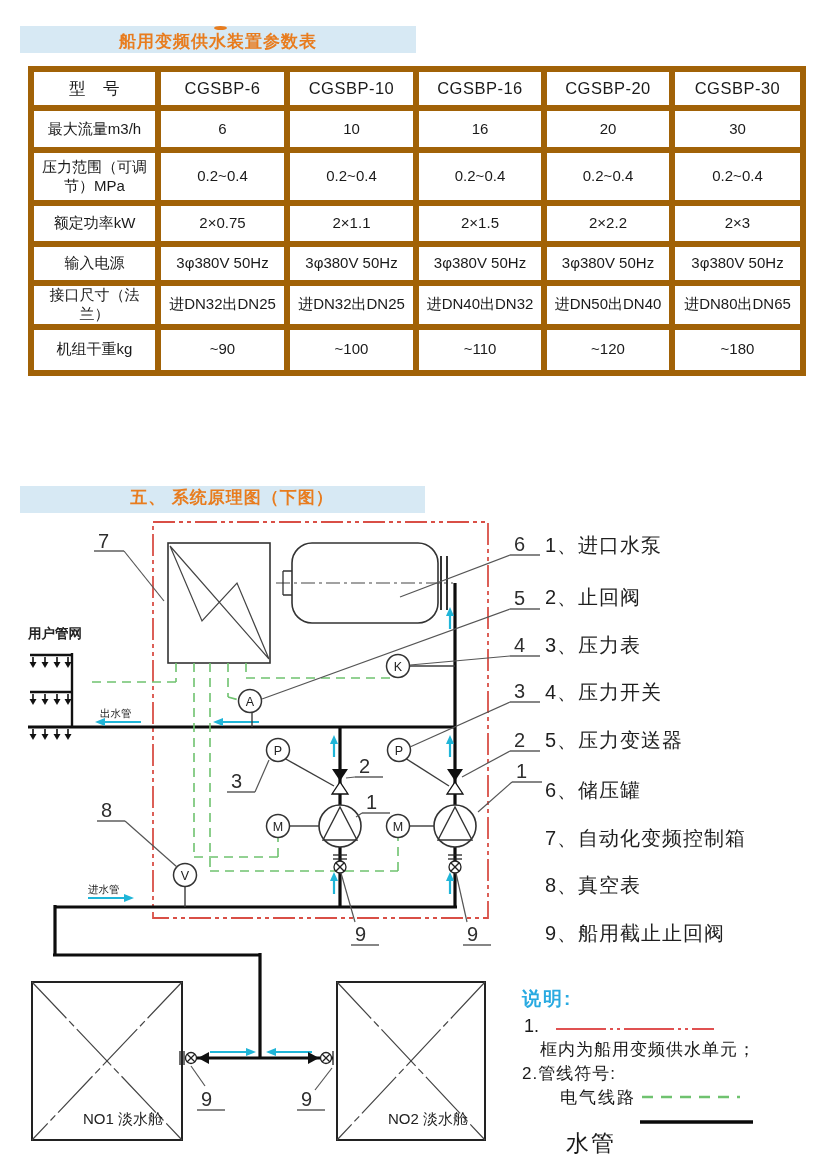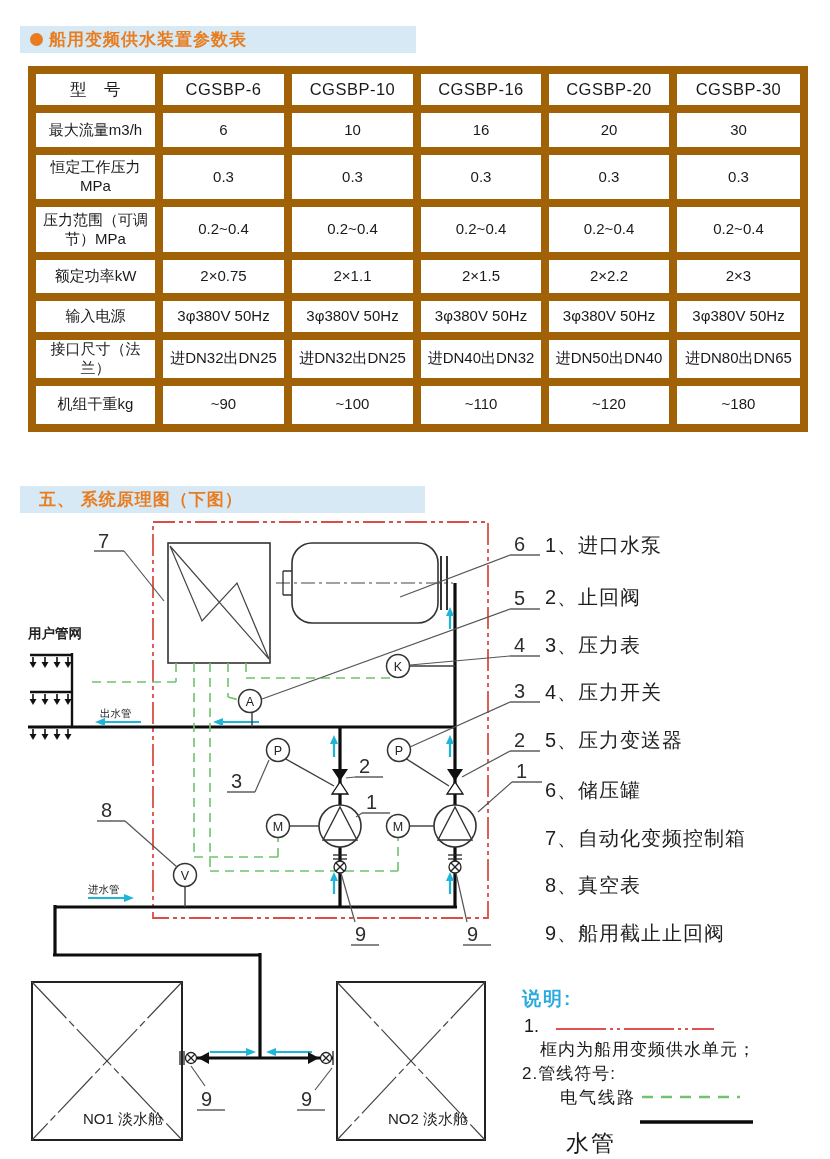--- a/index.html
+++ b/index.html
@@ -1,26 +1,26 @@
 <!DOCTYPE html>
 <html><head>
 <meta charset="utf-8">
 <style>
   html,body{margin:0;padding:0;background:#fff;}
   .page{position:relative;width:830px;height:1159px;background:#ffffff;overflow:hidden;
         font-family:"Liberation Sans","DejaVu Sans",sans-serif;color:#222;}
   .strip{position:absolute;left:20px;width:396px;height:27px;background:#d7e9f4;
-         display:flex;align-items:center;}
+         display:flex;align-items:center;flex-direction:column;}
   .strip .bullet{width:13px;height:13px;border-radius:50%;background:#e87c1e;margin:0 6px 0 10px;}
   .strip .stitle{color:#e87c1e;font-weight:bold;font-size:17px;letter-spacing:1px;}
   .strip2 .stitle{margin-left:10px;}
 
   table.params{position:absolute;left:28px;top:66px;width:772px;border-collapse:collapse;
                table-layout:fixed;}
-  table.params td{border:8px solid #a16207;text-align:center;vertical-align:middle;
+  table.params td{border:6px solid #a16207;text-align:center;vertical-align:middle;
                   font-size:15px;color:#1a1a1a;white-space:pre-line;padding:0 1px;line-height:1.25;}
   table.params tr.head td{font-size:16.5px;letter-spacing:0.5px;}
 
   .legend-item{position:absolute;left:545px;font-size:20px;color:#1f1f1f;letter-spacing:1px;white-space:nowrap;}
   .note{position:absolute;white-space:nowrap;color:#1a1a1a;}
   .note-head{left:522px;top:986px;font-size:19px;font-weight:bold;color:#29aae1;letter-spacing:2px;}
   .note-1{left:524px;top:1016px;font-size:18px;}
   .note-1t{left:540px;top:1038px;font-size:17px;letter-spacing:1px;}
   .note-2{left:522px;top:1062px;font-size:17px;letter-spacing:1px;}
   .note-el{left:540px;top:1086px;font-size:17px;letter-spacing:2px;margin-left:20px;}
@@ -65,29 +65,20 @@
       <td>CGSBP-20</td>
       <td>CGSBP-30</td>
     </tr>
     <tr style="height:42px">
       <td>最大流量m3/h</td>
       <td>6</td>
       <td>10</td>
       <td>16</td>
       <td>20</td>
       <td>30</td>
-    </tr>
-    <tr style="height:52px">
-      <td>恒定工作压力
-MPa</td>
-      <td>0.3</td>
-      <td>0.3</td>
-      <td>0.3</td>
-      <td>0.3</td>
-      <td>0.3</td>
     </tr>
     <tr style="height:53px">
       <td>压力范围（可调
 节）MPa</td>
       <td>0.2~0.4</td>
       <td>0.2~0.4</td>
       <td>0.2~0.4</td>
       <td>0.2~0.4</td>
       <td>0.2~0.4</td>
     </tr>

